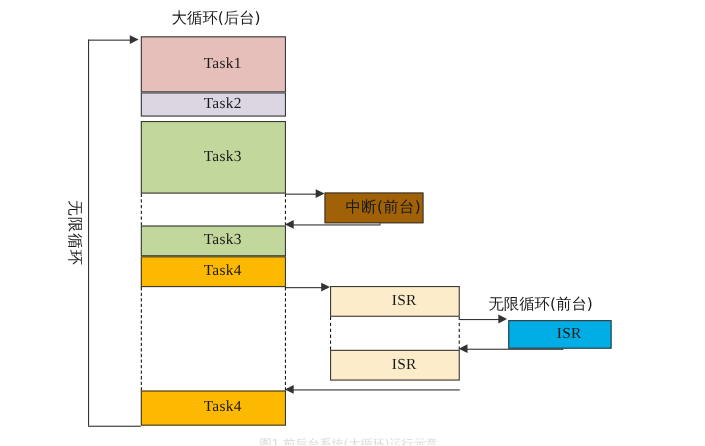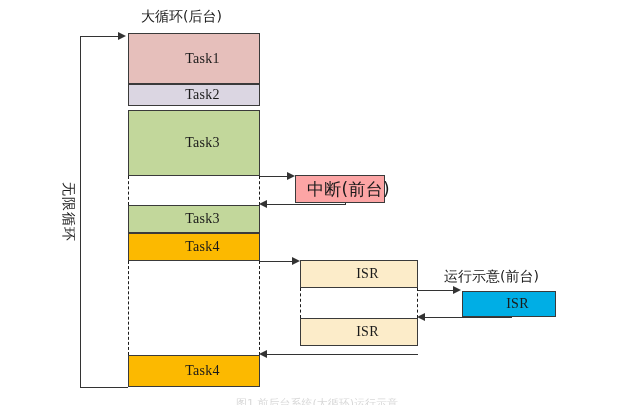--- a/index.html
+++ b/index.html
@@ -84,21 +84,21 @@
     color: #b8b8b8;
     white-space: nowrap;
     opacity: 0.55;
   }
 </style>
 </head>
 <body>
 
 <div id="canvas">
 
-  <div class="label cjk" style="left:141px; top:8px;">大循环(后台)</div>
+  <div class="label cjk" style="left:156px; top:8px;">大循环(后台)</div>
 
   <div class="hline" style="left:80px; top:36px; width:40px;"></div>
   <div class="arrow-r" style="left:118px; top:31.5px;"></div>
 
   <div class="vline" style="left:80px; top:36px; height:351px;"></div>
 
   <div class="hline" style="left:80px; top:387px; width:48px;"></div>
 
   <div class="vtext" style="left:77px; top:182px;">无限循环</div>
 
@@ -113,40 +113,40 @@
   <div class="box" style="left:128px; top:233px; width:132px; height:28px; background:#FCB900;">Task4</div>
 
   <div class="box" style="left:128px; top:355px; width:132px; height:32px; background:#FCB900;">Task4</div>
 
   <div class="dashed-v" style="left:128px; top:176px; height:29px;"></div>
   <div class="dashed-v" style="left:259px; top:176px; height:29px;"></div>
 
   <div class="dashed-v" style="left:128px; top:261px; height:94px;"></div>
   <div class="dashed-v" style="left:259px; top:261px; height:94px;"></div>
 
-  <div class="box cjk" style="left:295px; top:175px; width:90px; height:28px; background:#fca5a5; font-size:17px;">中断(前台)</div>
+  <div class="box cjk" style="left:295px; top:175px; width:90px; height:28px; background:#a16207; font-size:14px;">中断(前台)</div>
 
   <div class="hline" style="left:260px; top:176px; width:33px;"></div>
   <div class="arrow-r" style="left:287px; top:171.5px;"></div>
 
   <div class="hline" style="left:266px; top:204px; width:80px;"></div>
   <div class="vline" style="left:345px; top:203px; height:1px;"></div>
   <div class="arrow-l" style="left:259px; top:199.5px;"></div>
 
   <div class="box" style="left:300px; top:260px; width:118px; height:28px; background:#FCECC9;">ISR</div>
 
   <div class="hline" style="left:260px; top:261px; width:38px;"></div>
   <div class="arrow-r" style="left:292px; top:256.5px;"></div>
 
   <div class="box" style="left:300px; top:318px; width:118px; height:28px; background:#FCECC9;">ISR</div>
 
   <div class="dashed-v" style="left:300px; top:288px; height:30px;"></div>
   <div class="dashed-v" style="left:417px; top:288px; height:30px;"></div>
 
-  <div class="label cjk" style="left:444px; top:268px;">运行示意(前台)</div>
+  <div class="label cjk" style="left:444px; top:268px;">无限循环(前台)</div>
 
   <div class="box" style="left:462px; top:291px; width:94px; height:26px; background:#00AEE5;">ISR</div>
 
   <div class="hline" style="left:418px; top:290px; width:38px;"></div>
   <div class="arrow-r" style="left:453px; top:285.5px;"></div>
 
   <div class="hline" style="left:424px; top:317px; width:88px;"></div>
   <div class="vline" style="left:511px; top:317px; height:1px;"></div>
   <div class="arrow-l" style="left:417px; top:312.5px;"></div>
 

